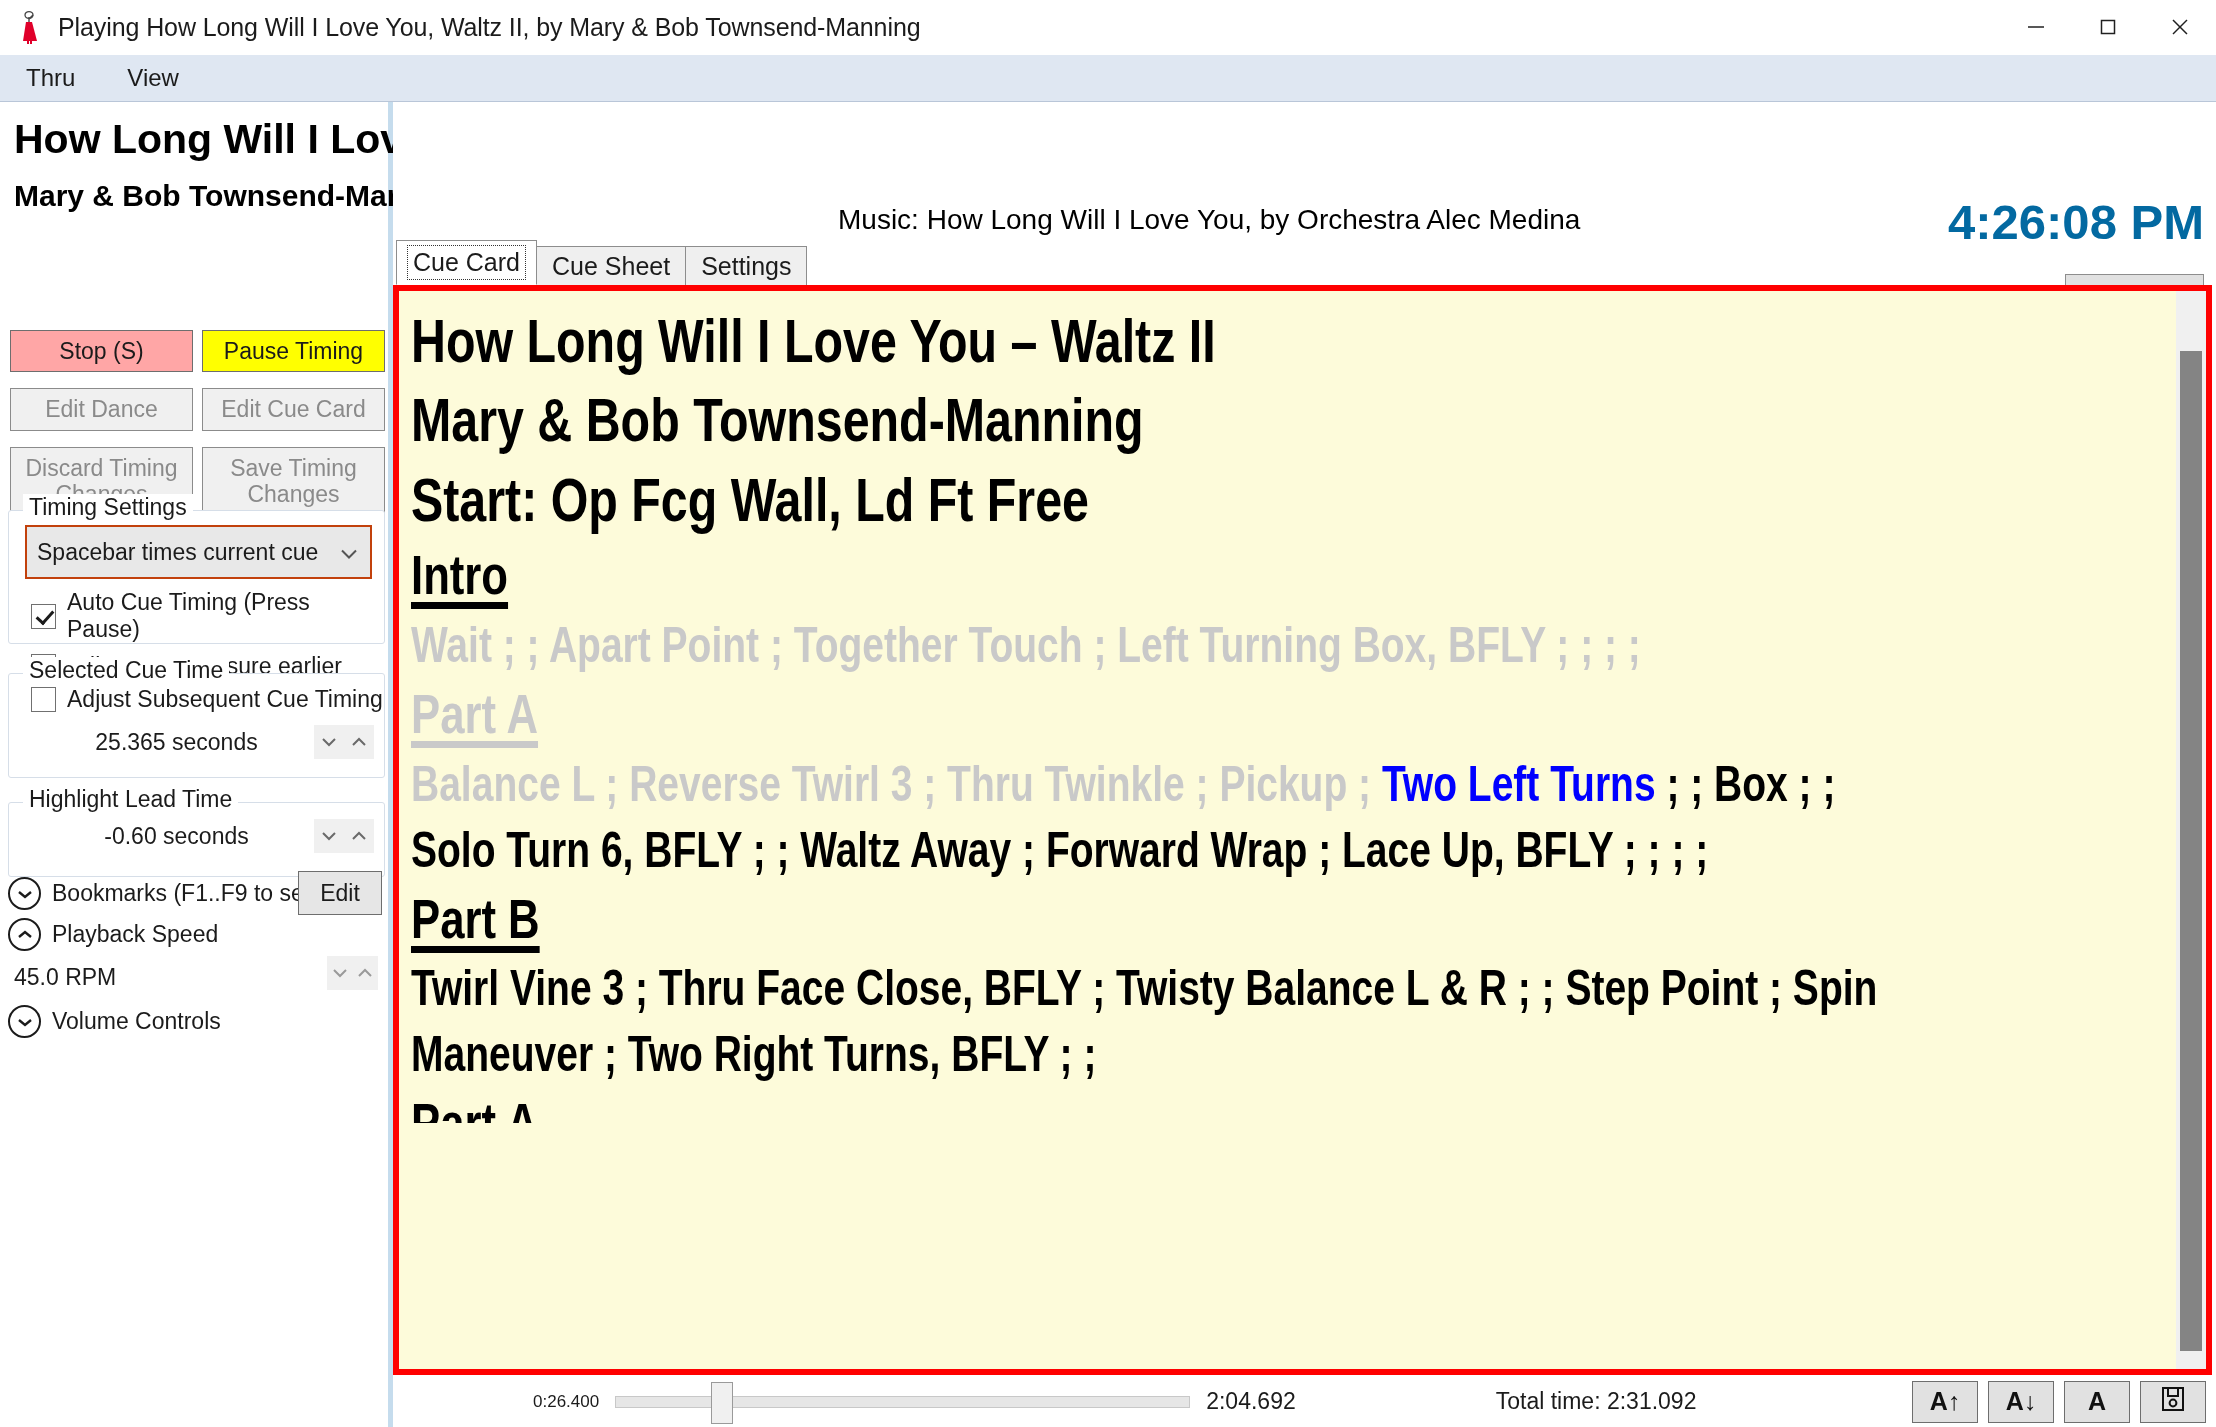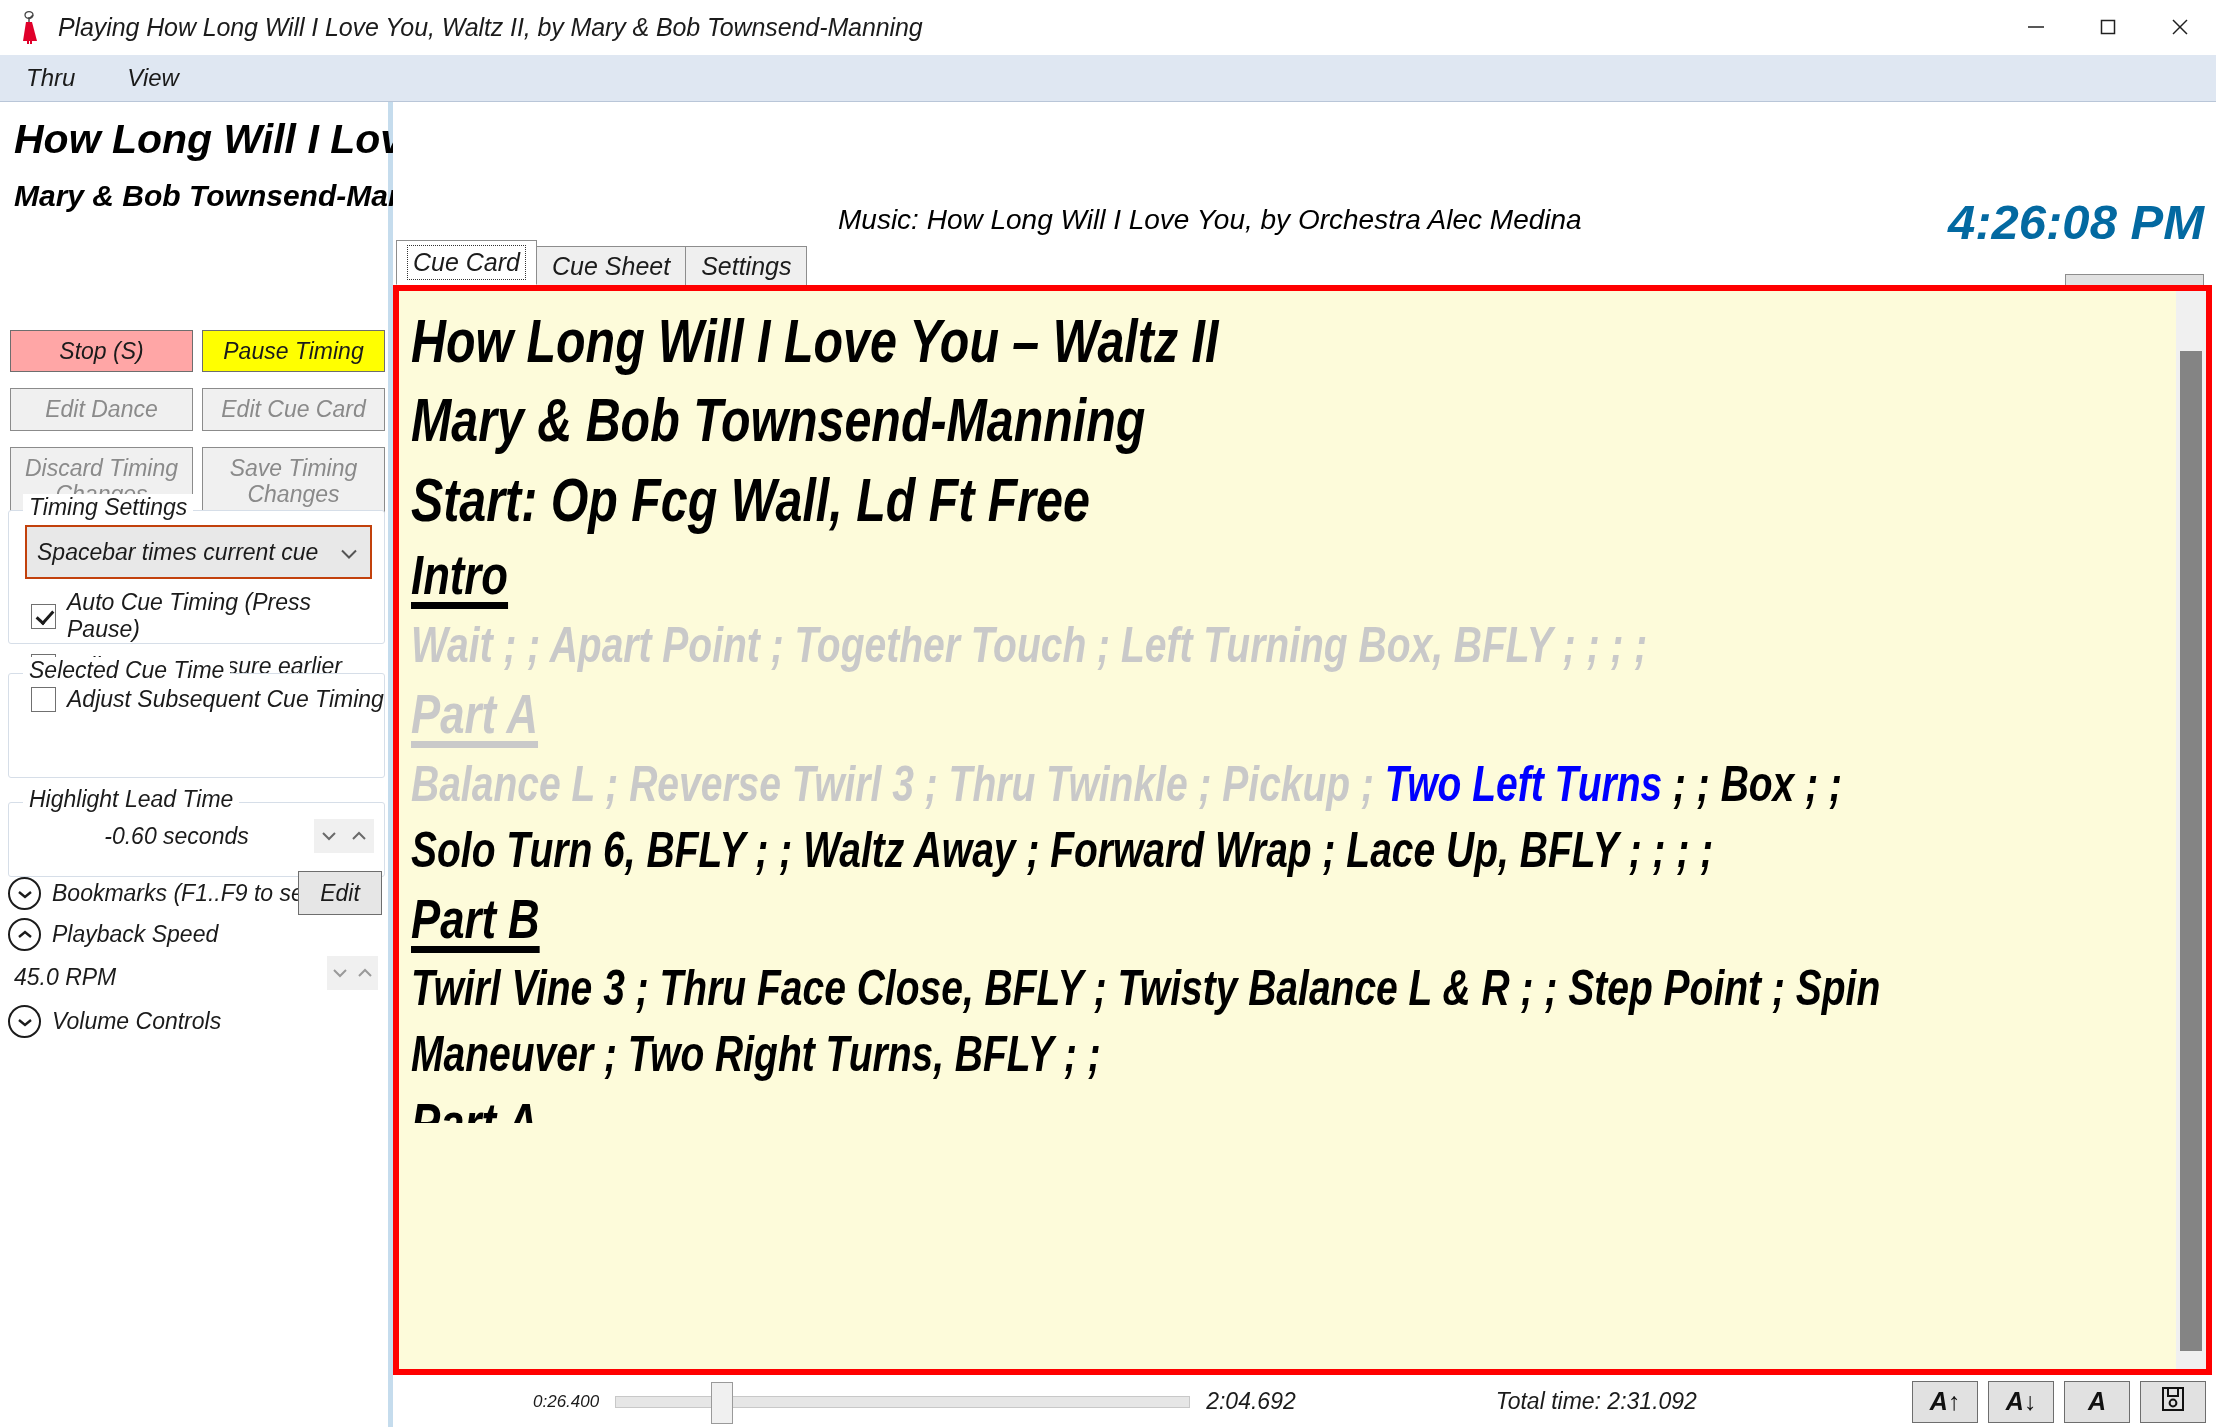--- a/index.html
+++ b/index.html
@@ -8,21 +8,21 @@
     width: 2216px; height: 1427px;
     overflow: hidden;
     background: #ffffff;
     font-family: "Liberation Sans", sans-serif;
   }
 
   #app {
     position: relative;
     width: 2216px; height: 1427px;
     background: #ffffff;
-    display: flex; flex-direction: column; font-style: italic;
+    display: flex; flex-direction: column;
   }
 
   
   .titlebar {
     height: 55px;
     background: #ffffff;
     display: flex; align-items: center;
     flex: none;
     border-bottom: 1px solid #ffffff;
   }
@@ -471,20 +471,35 @@
           <span>Adjust one measure earlier</span>
         </div>
       </div>
 
       <div class="group" style="top:571px; height:105px;">
         <div class="group-label">Selected Cue Time</div>
         <div class="chk-row" style="margin-top:12px;">
           <span class="chk-box"></span>
           <span>Adjust Subsequent Cue Timing</span>
         </div>
+        <div class="val-row">
+          <div class="val-text">25.365 seconds</div>
+          <div class="spinner">
+            <div class="spin-btn">
+              <svg width="16" height="10" viewBox="0 0 16 10">
+                  <path d="M2 2 L8 8 L14 2" fill="none" stroke="#6a6a6a" stroke-width="2"></path>
+                </svg>
+            </div>
+            <div class="spin-btn">
+              <svg width="16" height="10" viewBox="0 0 16 10">
+                  <path d="M2 8 L8 2 L14 8" fill="none" stroke="#6a6a6a" stroke-width="2"></path>
+                </svg>
+            </div>
+          </div>
+        </div>
       </div>
 
       <div class="group" style="top:700px; height:75px;">
         <div class="group-label">Highlight Lead Time</div>
         <div class="val-row" style="margin-top:12px;">
           <div class="val-text">-0.60 seconds</div>
           <div class="spinner">
             <div class="spin-btn">
               <svg width="16" height="10" viewBox="0 0 16 10">
                   <path d="M2 2 L8 8 L14 2" fill="none" stroke="#6a6a6a" stroke-width="2"></path>

